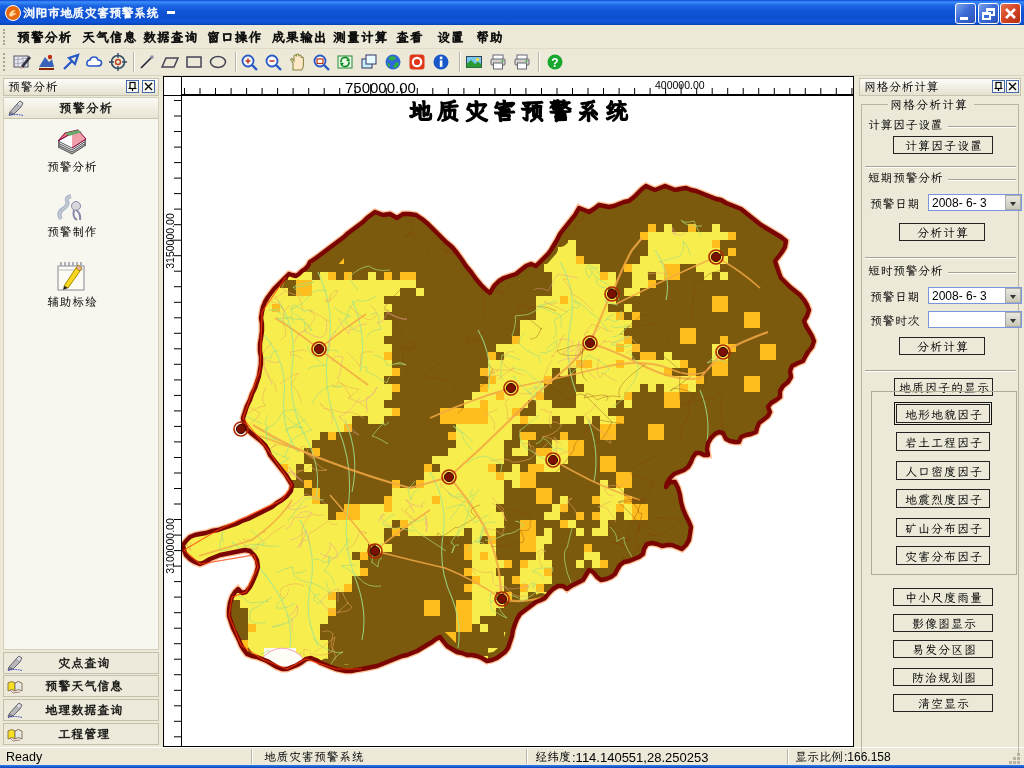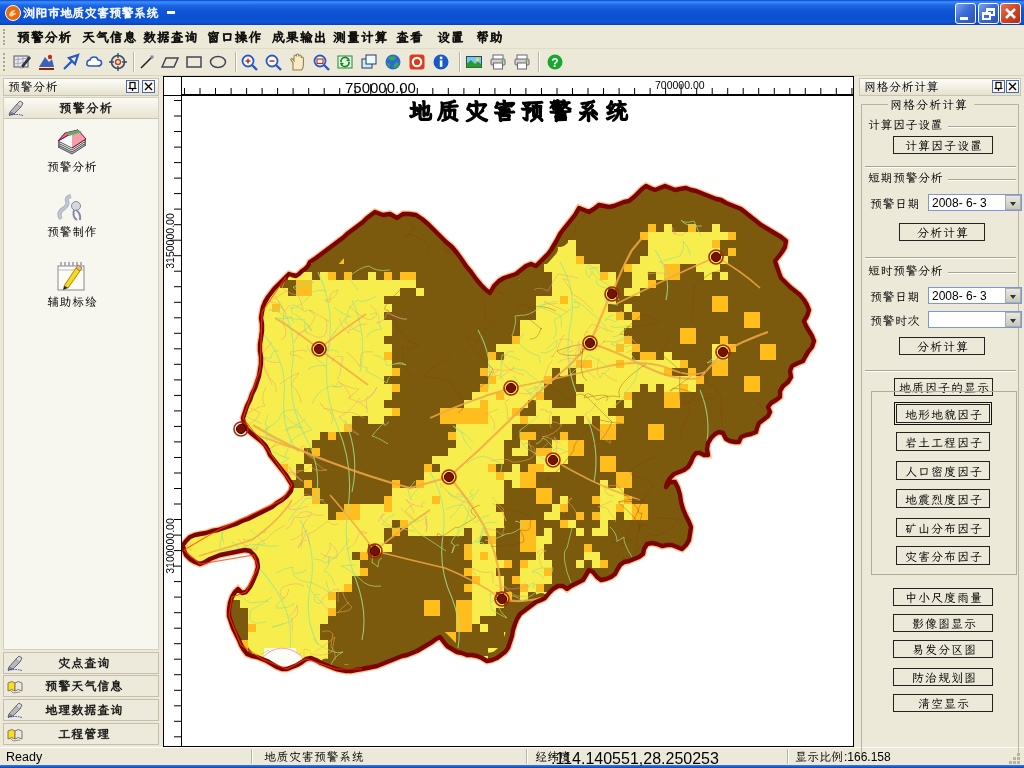--- a/index.html
+++ b/index.html
@@ -469,21 +469,21 @@
       <use href="#c7EDF" x="729.2"></use>
     </g>
   </svg>
 <svg class="z" style="left:535px;top:751px;overflow:visible" width="36" height="15">
     <g transform="translate(0,-2.46) scale(0.1200)" fill="#000">
       <use href="#c7ECF" x="0.0"></use>
       <use href="#c7EAC" x="100.0"></use>
       <use href="#c5EA6" x="200.0"></use>
     </g>
   </svg>
-<div class="abs" style="left:551px;top:750px;font-size:16px">:114.140551,28.250253</div>
+<div class="abs" style="left:572px;top:750px;font-size:13px">:114.140551,28.250253</div>
 <svg class="z" style="left:795px;top:751px;overflow:visible" width="48" height="15">
     <g transform="translate(0,-2.46) scale(0.1200)" fill="#000">
       <use href="#c663E" x="0.0"></use>
       <use href="#c793A" x="100.0"></use>
       <use href="#c6BD4" x="200.0"></use>
       <use href="#c4F8B" x="300.0"></use>
     </g>
   </svg>
 <div class="abs" style="left:844px;top:750px;font-size:12px">:166.158</div>
 <svg class="abs" style="left:1008px;top:752px" width="14" height="13">
@@ -811,21 +811,21 @@
     <rect x="579.7" y="12" width="1" height="6" fill="#000"></rect>
     <rect x="595.2" y="12" width="1" height="6" fill="#000"></rect>
     <rect x="610.8" y="12" width="1" height="6" fill="#000"></rect>
     <rect x="626.3" y="12" width="1" height="6" fill="#000"></rect>
     <rect x="641.8" y="12" width="1" height="6" fill="#000"></rect>
     <rect x="657.3" y="12" width="1" height="6" fill="#000"></rect>
     <rect x="672.8" y="12" width="1" height="6" fill="#000"></rect>
     <rect x="688.4" y="12" width="1" height="6" fill="#000"></rect>
   </svg>
 <div class="abs" style="left:345px;top:79px;font-size:15px;font-family:'Liberation Sans'">750000.00</div>
-<div class="abs" style="left:655px;top:79px;font-size:10.5px;font-family:'Liberation Sans'">700000.00</div>
+<div class="abs" style="left:655px;top:79px;font-size:10.5px;font-family:'Liberation Sans'">400000.00</div>
 <svg class="abs" style="left:163px;top:96px" width="18" height="650">
     <rect x="11" y="4.0" width="7" height="1" fill="#000"></rect>
     <rect x="11" y="19.5" width="7" height="1" fill="#000"></rect>
     <rect x="11" y="35.0" width="7" height="1" fill="#000"></rect>
     <rect x="11" y="50.6" width="7" height="1" fill="#000"></rect>
     <rect x="11" y="66.1" width="7" height="1" fill="#000"></rect>
     <rect x="11" y="81.6" width="7" height="1" fill="#000"></rect>
     <rect x="11" y="97.1" width="7" height="1" fill="#000"></rect>
     <rect x="11" y="112.6" width="7" height="1" fill="#000"></rect>
     <rect x="11" y="128.2" width="7" height="1" fill="#000"></rect>

